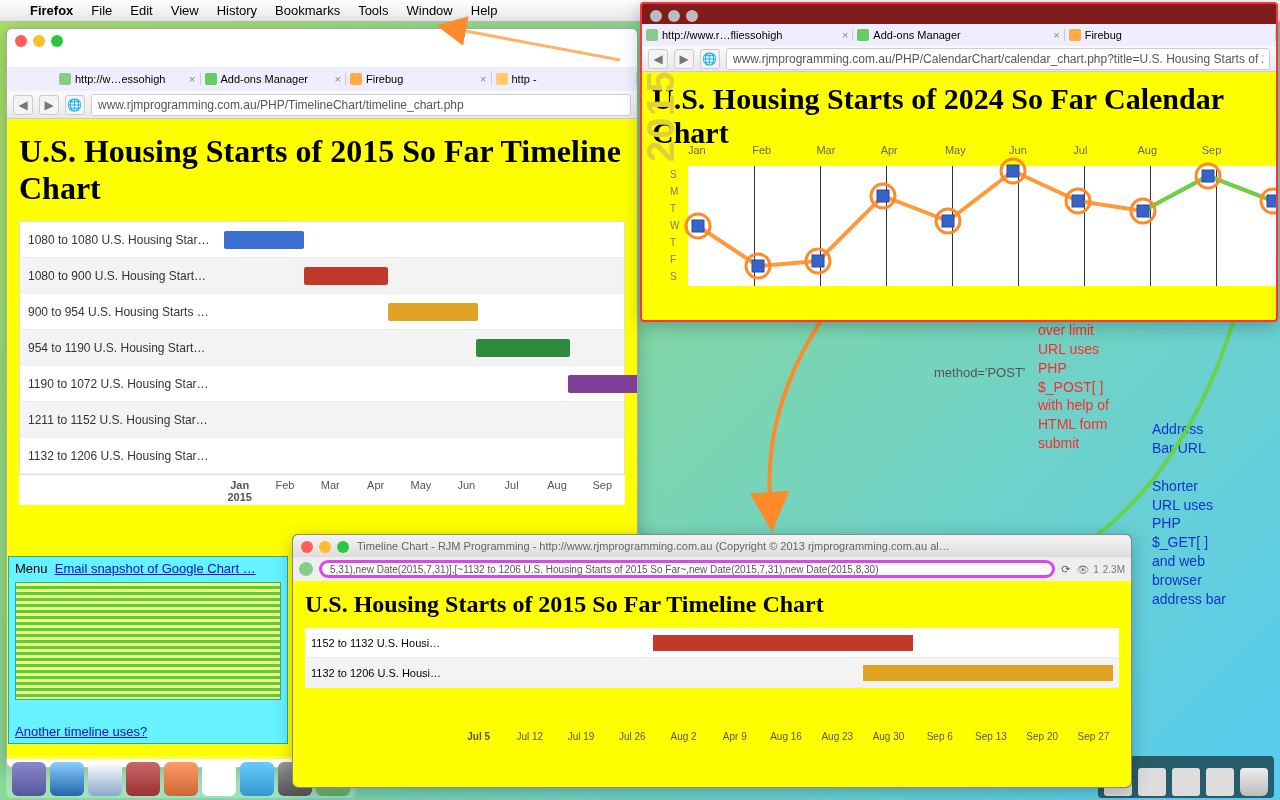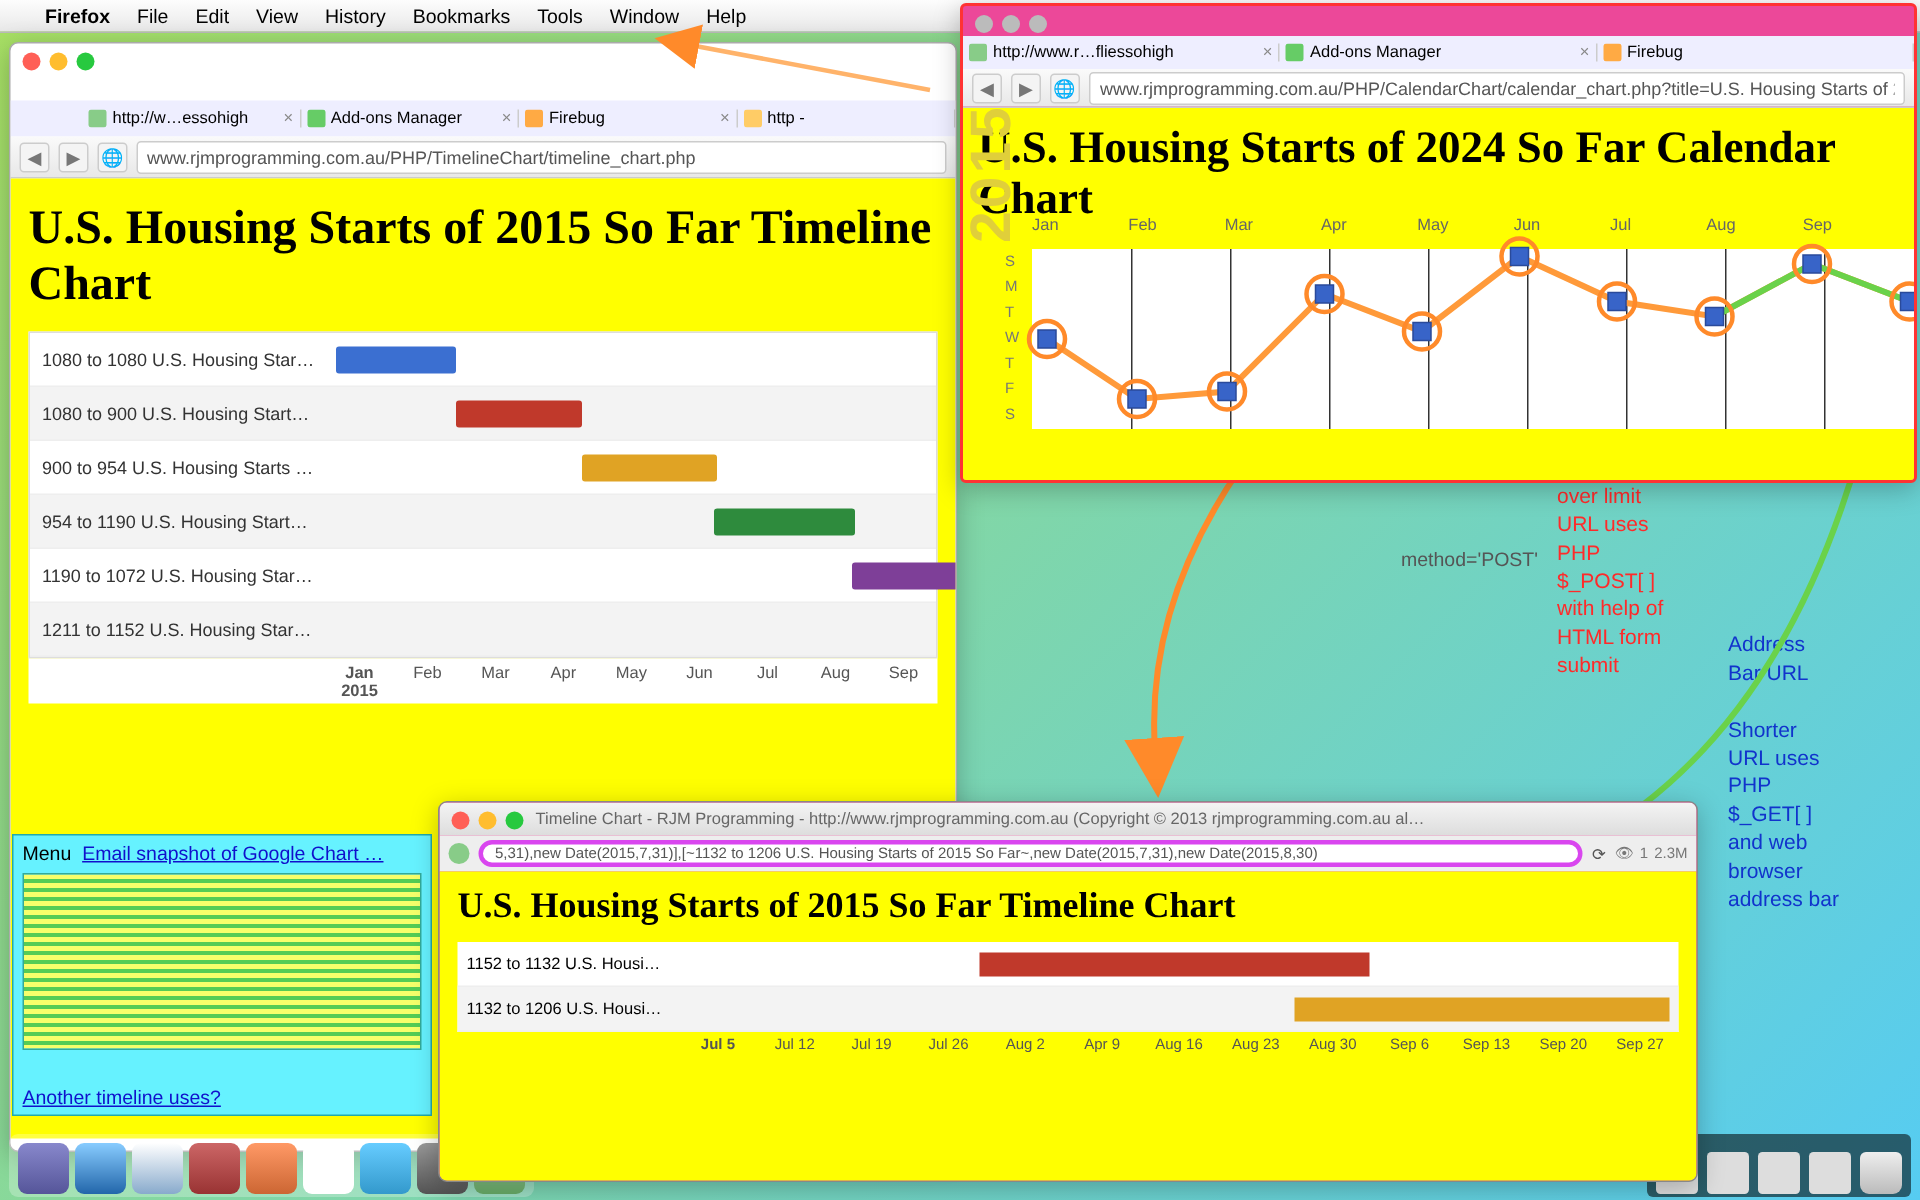--- a/index.html
+++ b/index.html
@@ -5,21 +5,21 @@
   * { box-sizing: border-box; margin: 0; padding: 0; }
   html, body { width: 1280px; height: 800px; overflow: hidden; font-family: "Helvetica Neue", Arial, sans-serif; }
   body { background: linear-gradient(135deg, #a8e063 0%, #56ccf2 100%); }
 
   
   .menubar { position: absolute; top:0; left:0; right:0; height:22px; background: linear-gradient(#fdfdfd,#e8e8e8); border-bottom:1px solid #bbb; display:flex; align-items:center; font-size:13px; padding-left:12px; gap:18px; }
   .menubar .apple { font-size:14px; }
   .menubar span { cursor: default; }
 
   
-  .window { position:absolute; background:#ec4899; border:1px solid #aaa; border-radius:6px; box-shadow:0 4px 18px rgba(0,0,0,.25); overflow:hidden; }
+  .window { position:absolute; background:#7f1d1d; border:1px solid #aaa; border-radius:6px; box-shadow:0 4px 18px rgba(0,0,0,.25); overflow:hidden; }
   .traffic { position:absolute; top:6px; left:8px; display:flex; gap:6px; }
   .traffic i { width:12px; height:12px; border-radius:50%; display:block; }
   .tr { background:#ff5f56;} .ty{background:#ffbd2e;} .tg{background:#27c93f;}
 
   
   #fw1 { top:28px; left:6px; width:632px; height:740px; background:#fff; }
   #fw1 .tabs { margin-top:38px; height:24px; background:#eef; display:flex; font-size:11px; align-items:center;padding-left:48px; }
   .tab { flex:1; border-right:1px solid #ccc; padding:0 4px; display:flex; align-items:center; gap:4px; white-space:nowrap; overflow:hidden; text-overflow:ellipsis; position:relative; }
   .tab .x { position:absolute; right:4px; color:#888; font-size:11px; }
   .tab .ico { width:12px; height:12px; background:#8c8; border-radius:2px; flex:0 0 12px; }
@@ -54,21 +54,21 @@
   #fw3 .urlbar input { flex:1; height:18px; border:3px solid #d946ef; border-radius:10px; padding:0 8px; font-size:10px; color:#555;}
   #fw3 .urlbar .meta { font-size:10px; color:#777; display:flex; align-items:center; gap:4px;}
   #fw3 .body3 { background:#ffff00; padding:10px 12px; height:208px; }
   #fw3 h2 { font-family:"Times New Roman",serif; font-size:24px; font-weight:bold; margin-bottom:10px; }
   .mini-table { background:#fff; }
   .mini-row { height:30px; display:flex; align-items:center; border-bottom:1px solid #eee;}
   .mini-row:nth-child(even){background:#f3f3f3;}
   .mini-label { width:148px; font-size:11px; padding:0 6px; white-space:nowrap; overflow:hidden; text-overflow:ellipsis;}
   .mini-track { flex:1; position:relative; height:16px;}
   .mini-bar { position:absolute; top:0; height:16px; }
-  .mini-axis { display:flex; font-size:10px; color:#555; padding-top:3px;}
+  .mini-axis { display:flex; font-size:10px; color:#555; padding-top:3px;margin-top:40px;}
   .mini-axis span { flex:1; text-align:center; }
   .mini-axis span:first-child { font-weight:bold;}
 
   
   #fw2 { top:2px; left:640px; width:638px; height:320px; border:2px solid #ff3333; border-radius:4px; z-index:4; }
   #fw2 .tabs { margin-top:20px; height:22px; background:#eef; display:flex; font-size:11px; align-items:center;}
   #fw2 .addr { height:26px;}
   .calbody { background:#ffff00; padding:10px 10px 6px 10px; height:250px; position:relative; }
   .calbody h1 { font-family:"Times New Roman",serif; font-size:30px; font-weight:bold; margin-bottom:10px;}
   .calgrid { position:relative; height:150px; margin-left:36px; }
@@ -177,20 +177,26 @@
     </div>
         </div>
         <div class="tl-row">
           <div class="tl-label">1190 to 1072 U.S. Housing Starts…</div>
     <div class="tl-track">
       <div class="tl-bar" style="left:350px;width:90px;background:#7e3f98"></div>
     </div>
         </div>
         <div class="tl-row">
           <div class="tl-label">1211 to 1152 U.S. Housing Starts…</div>
+    <div class="tl-track">
+      
+    </div>
+        </div>
+        <div class="tl-row">
+          <div class="tl-label">1132 to 1206 U.S. Housing Starts…</div>
     <div class="tl-track">
       
     </div>
         </div>
       </div>
     <div class="tl-axis" id="tl-axis" style="padding-left:198px;">
         <div class="mcol first">Jan<span class="yr">2015</span></div>
         <div class="mcol">Feb</div>
         <div class="mcol">Mar</div>
         <div class="mcol">Apr</div>

